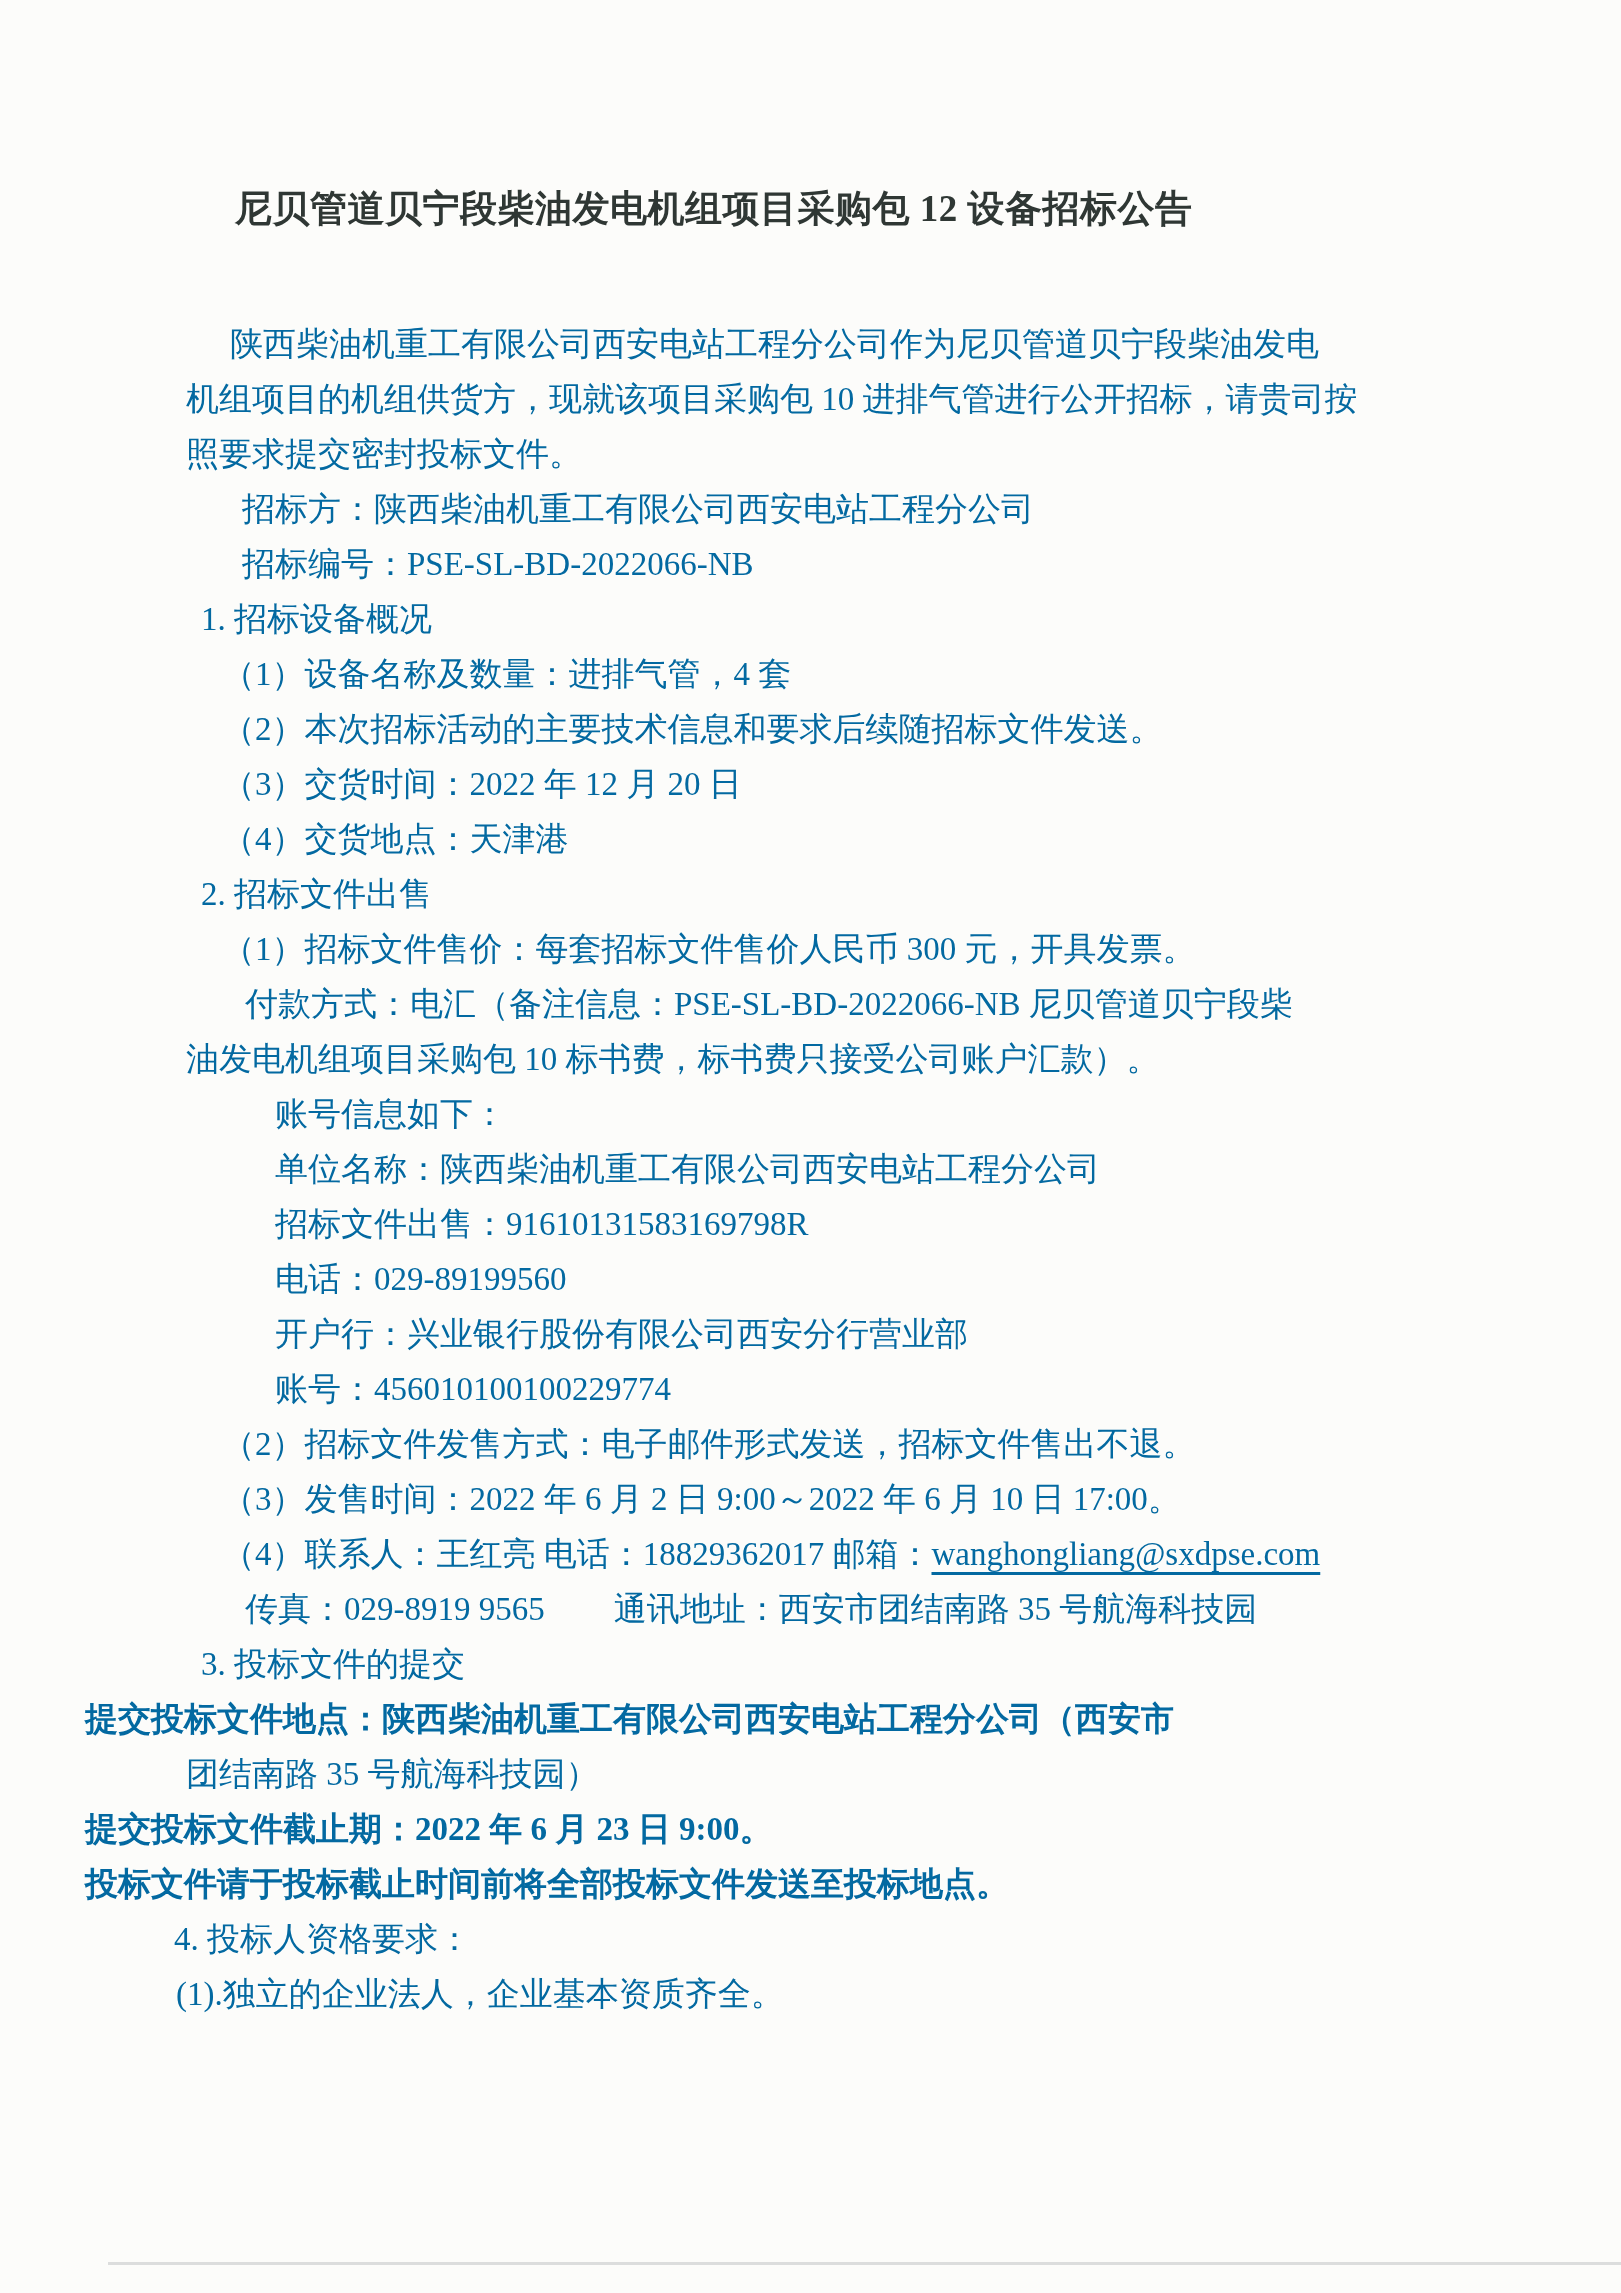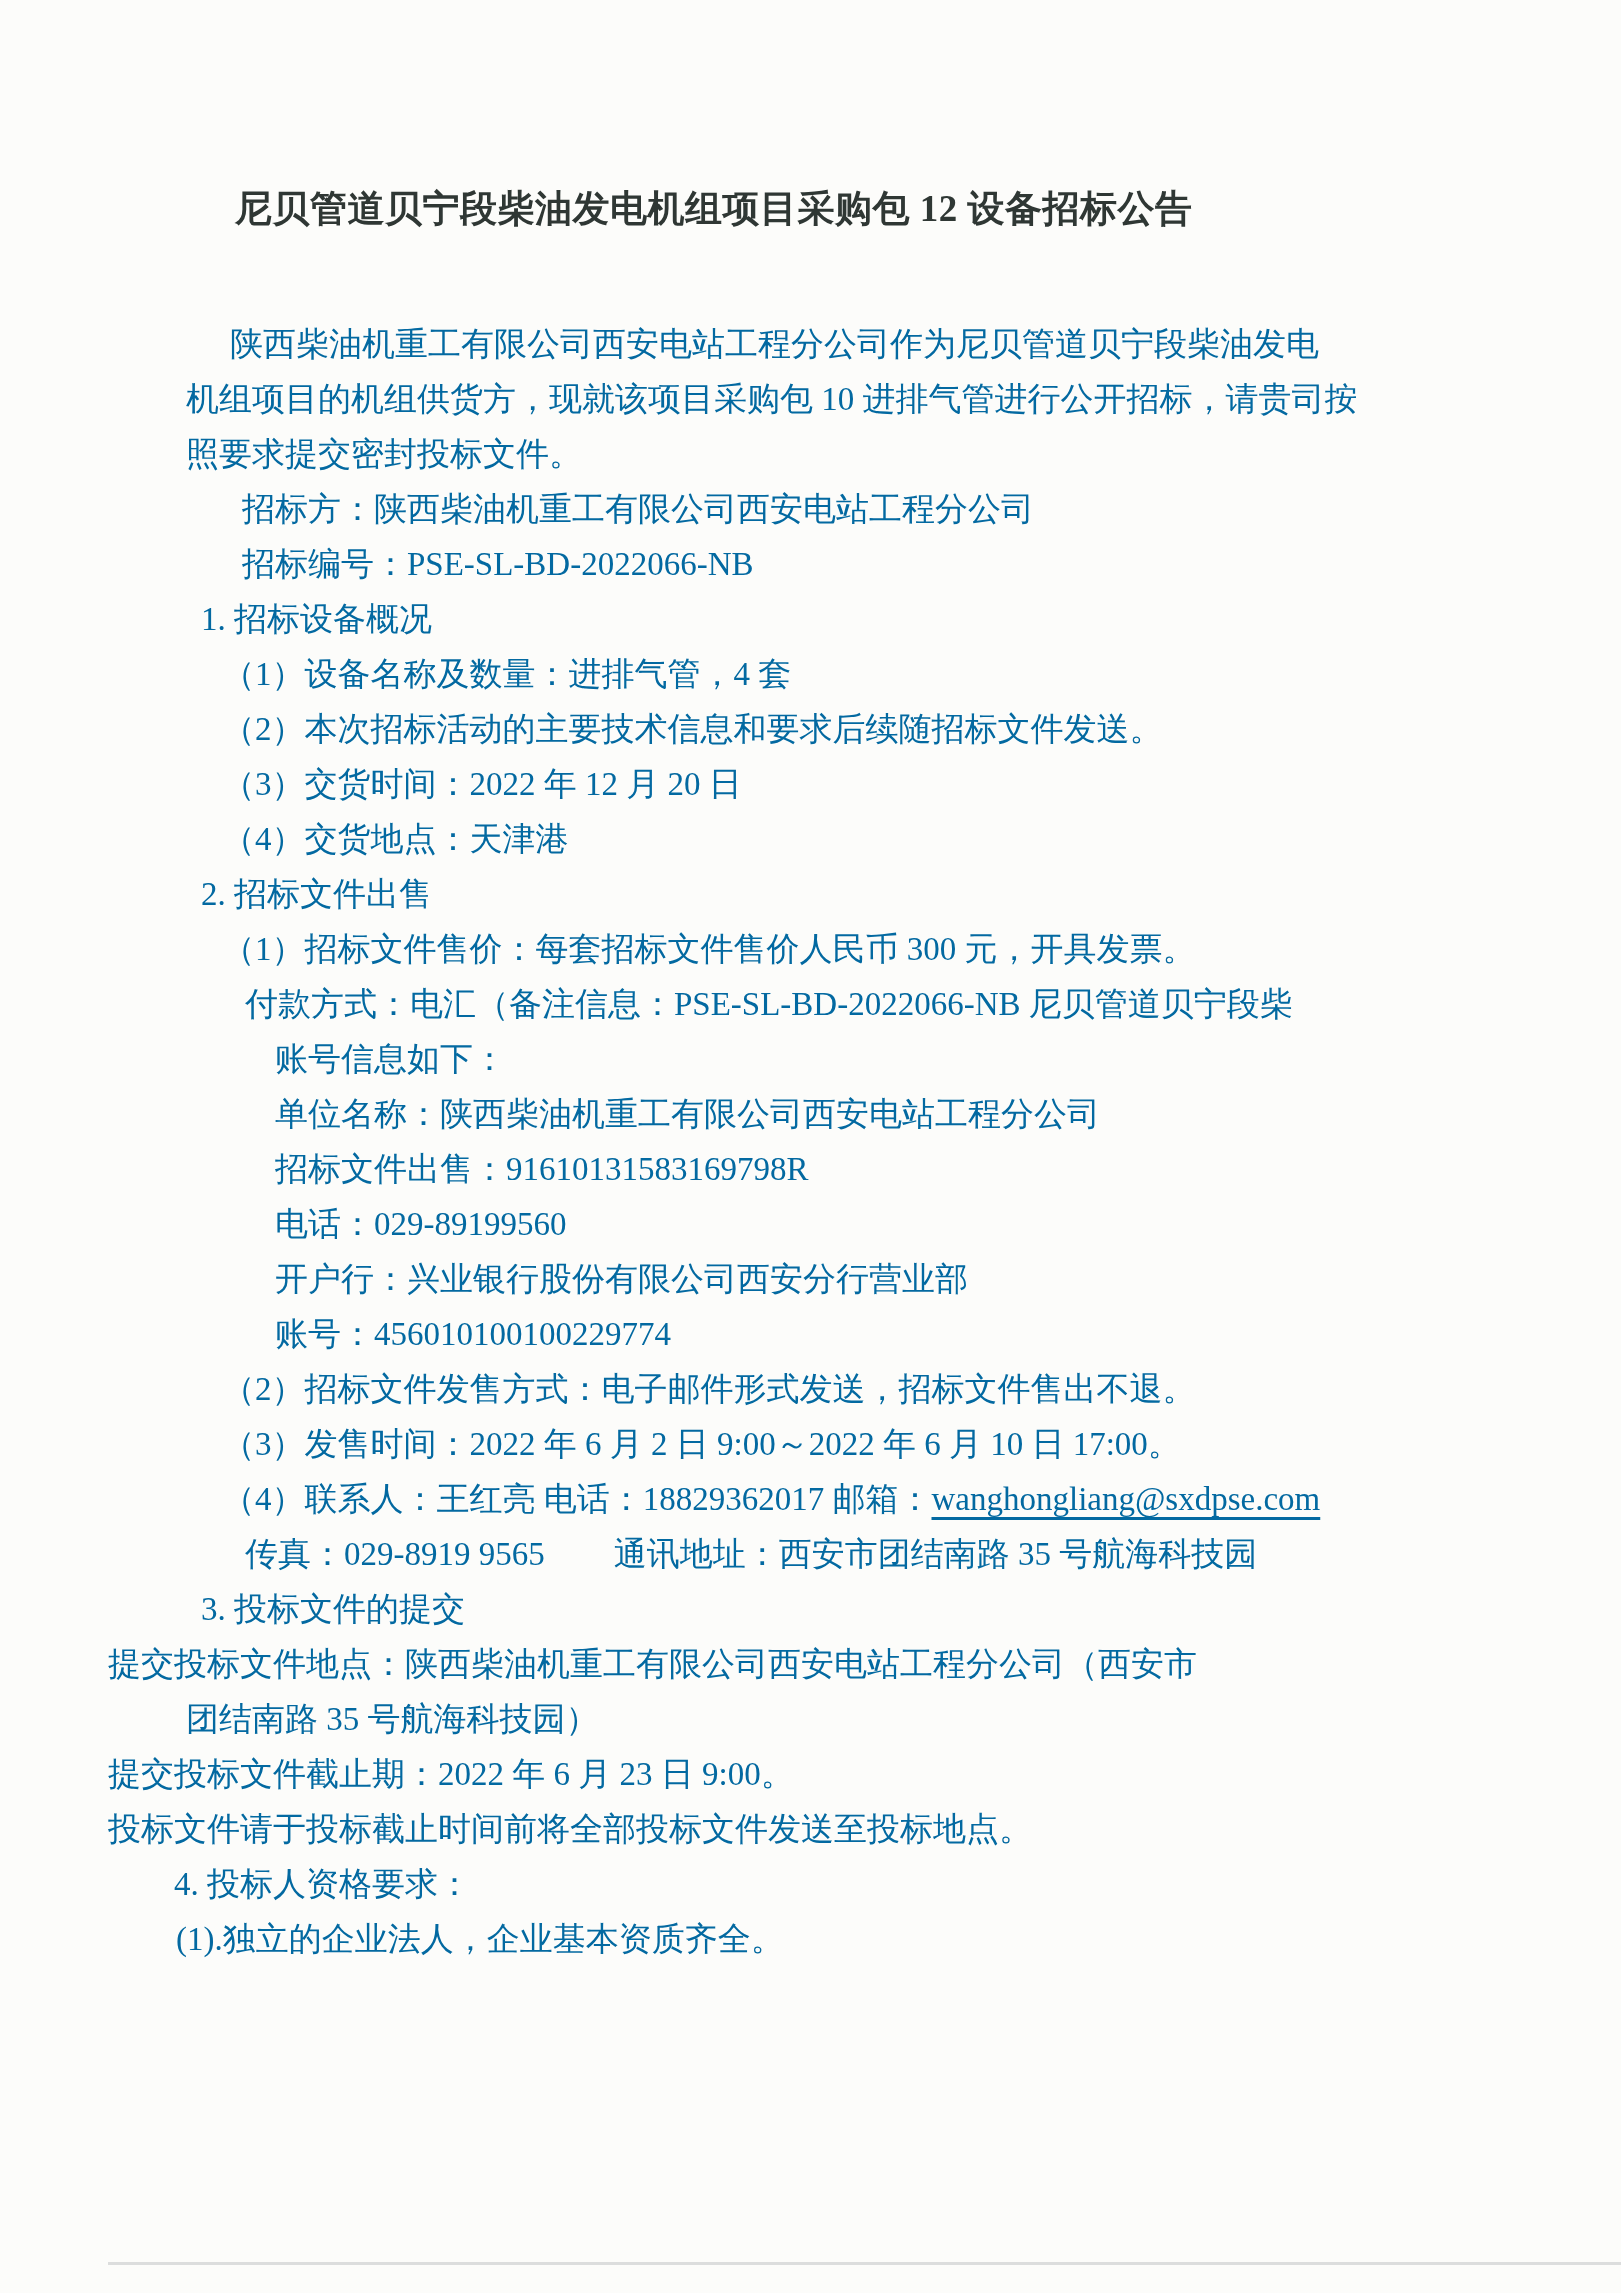--- a/index.html
+++ b/index.html
@@ -34,21 +34,21 @@
     white-space: pre;
   }
   .first-body { margin-top: 86px; }
   .l-flush   { margin-left: 186px; }
   .l-indent1 { margin-left: 230px; }
   .l-tender  { margin-left: 242px; }
   .l-h       { margin-left: 201px; }
   .l-item    { margin-left: 222px; }
   .l-pay     { margin-left: 245px; }
   .l-acct    { margin-left: 275px; }
-  .l-s3      { margin-left: 108px; }
+  .l-s3      { margin-left: 85px; font-weight: bold; }
   .l-h4      { margin-left: 174px; }
   .l-last    { margin-left: 176px; }
   .email {
     text-decoration: underline;
     text-underline-offset: 6.9px;
   }
   .postal-gap { margin-left: 69px; }
   .scan-line-bottom {
     position: absolute;
     left: 108px;
@@ -74,20 +74,21 @@
 
   <div class="line l-h">1. 招标设备概况</div>
   <div class="line l-item">（1）设备名称及数量：进排气管，4 套</div>
   <div class="line l-item">（2）本次招标活动的主要技术信息和要求后续随招标文件发送。</div>
   <div class="line l-item">（3）交货时间：2022 年 12 月 20 日</div>
   <div class="line l-item">（4）交货地点：天津港</div>
 
   <div class="line l-h">2. 招标文件出售</div>
   <div class="line l-item">（1）招标文件售价：每套招标文件售价人民币 300 元，开具发票。</div>
   <div class="line l-pay">付款方式：电汇（备注信息：PSE-SL-BD-2022066-NB 尼贝管道贝宁段柴</div>
+  <div class="line l-flush">油发电机组项目采购包 10 标书费，标书费只接受公司账户汇款）。</div>
 
   <div class="line l-acct">账号信息如下：</div>
   <div class="line l-acct">单位名称：陕西柴油机重工有限公司西安电站工程分公司</div>
   <div class="line l-acct">招标文件出售：91610131583169798R</div>
   <div class="line l-acct">电话：029-89199560</div>
   <div class="line l-acct">开户行：兴业银行股份有限公司西安分行营业部</div>
   <div class="line l-acct">账号：456010100100229774</div>
 
   <div class="line l-item">（2）招标文件发售方式：电子邮件形式发送，招标文件售出不退。</div>
   <div class="line l-item">（3）发售时间：2022 年 6 月 2 日 9:00～2022 年 6 月 10 日 17:00。</div>

